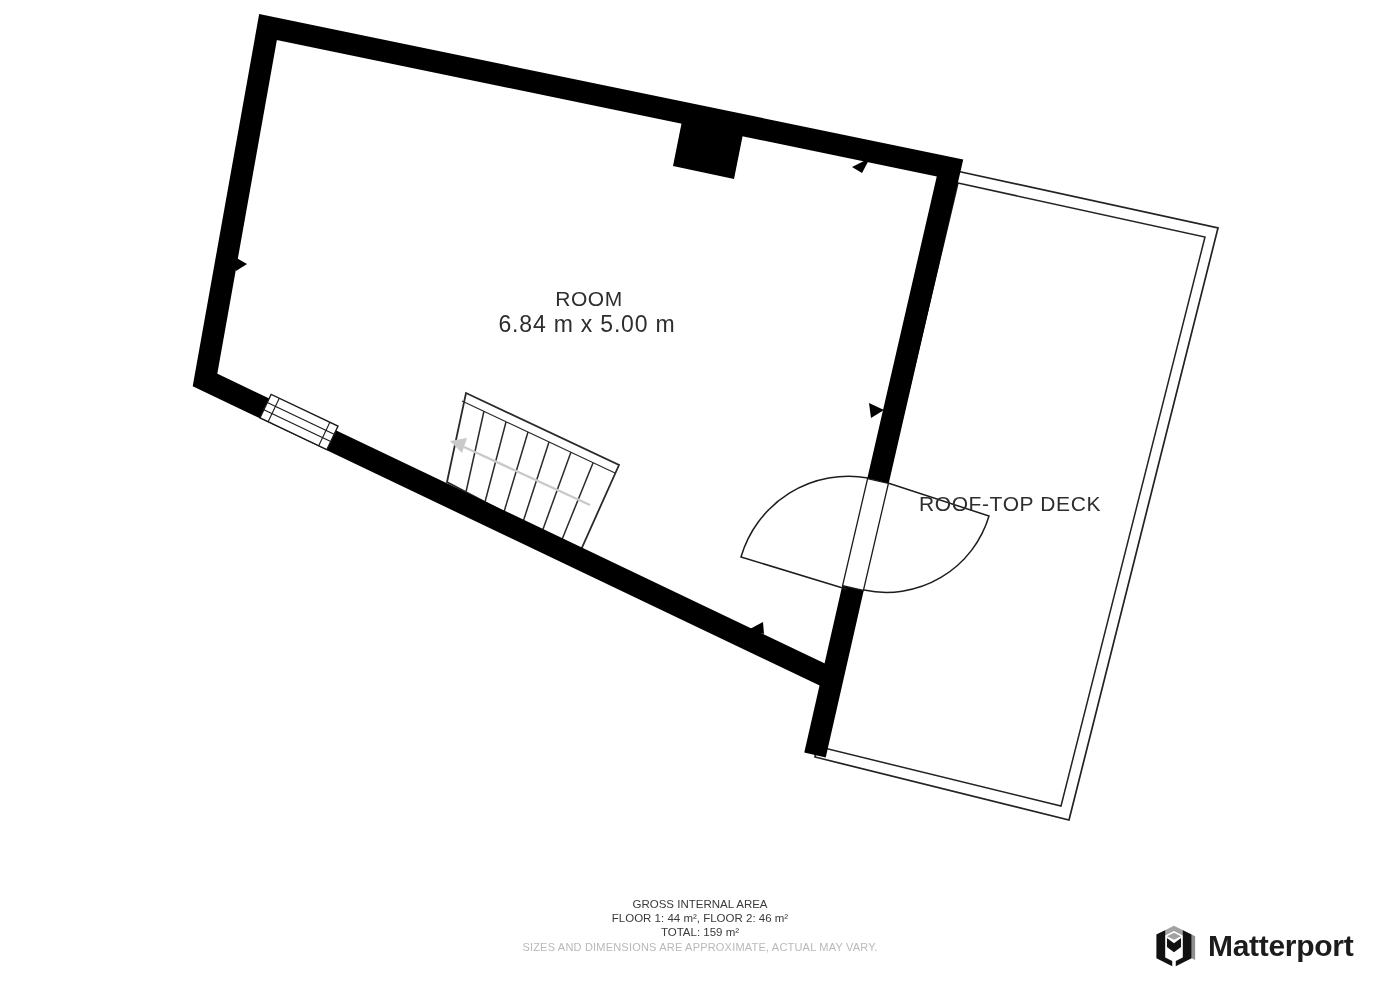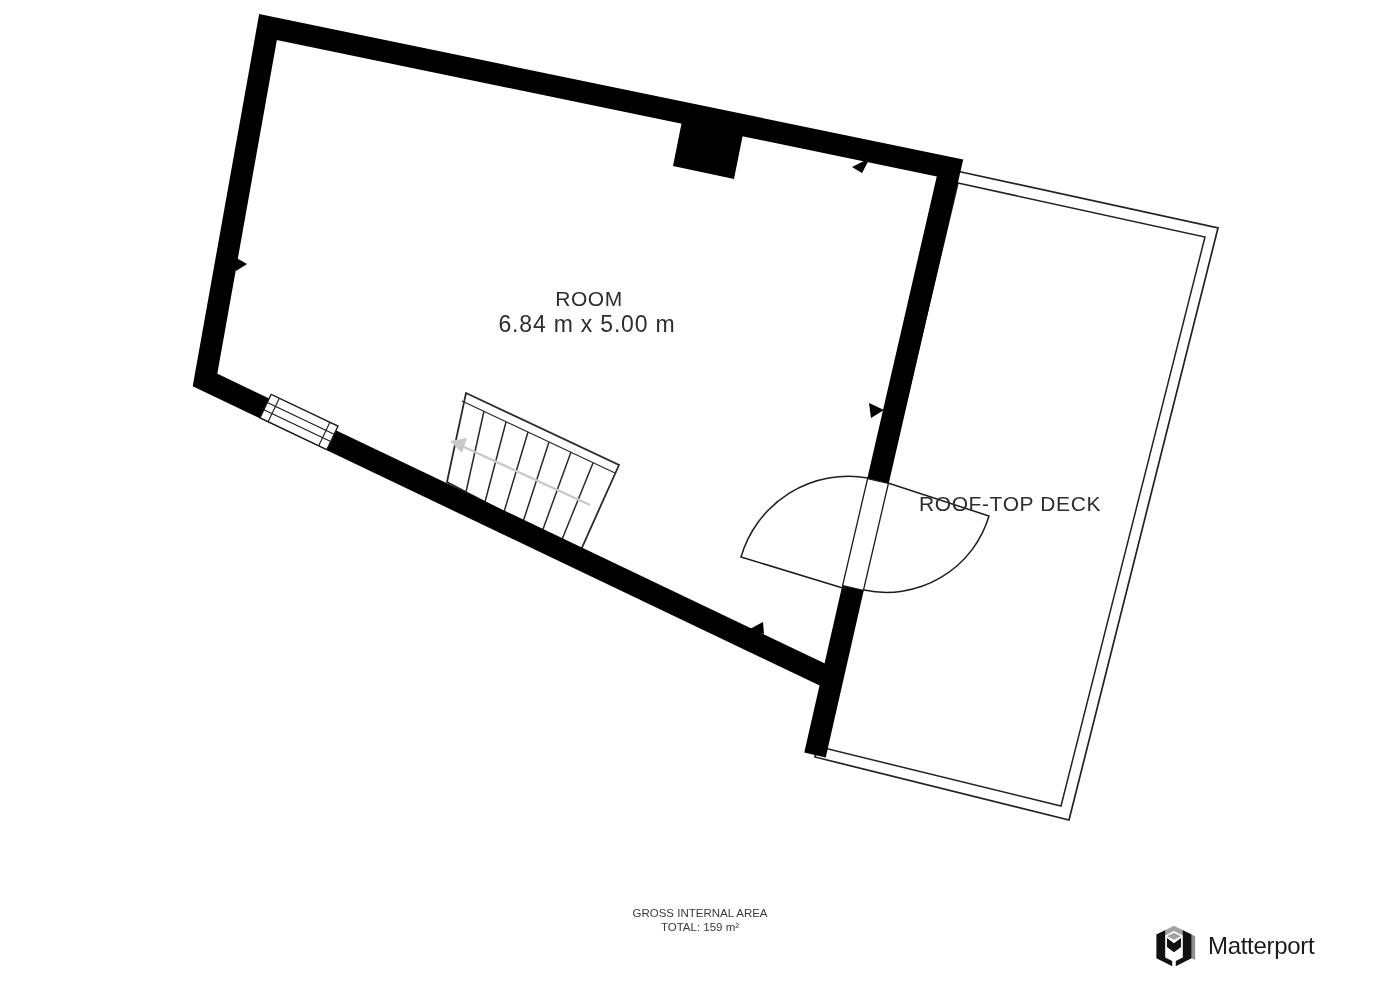--- a/index.html
+++ b/index.html
@@ -5,30 +5,30 @@
   html,body{margin:0;padding:0;}
   body{
     width:1400px;height:990px;position:relative;background:#ffffff;overflow:hidden;
     font-family:"Liberation Sans",sans-serif;
   }
   svg text{font-family:"Liberation Sans",sans-serif;}
   .plan-svg{position:absolute;left:0;top:0;}
   .plan-label{font-size:21px;letter-spacing:0.6px;}
   .plan-dims{font-size:23px;letter-spacing:0.8px;}
   .footer-block{
-    position:absolute;left:0;right:0;top:893px;margin:13px auto;width:620px;
+    position:absolute;left:0;right:0;top:893px;margin:4px auto;width:620px;
     text-align:center;color:#3a3a3a;font-size:11.5px;line-height:14px;
   }
   .footer-block .disclaimer{color:#b9b9b9;font-size:11px;margin-top:1px;letter-spacing:0.2px;}
   .floor-indicator{
     position:absolute;left:25px;top:948px;color:#9b9b9b;font-size:13.5px;letter-spacing:0.6px;margin-top:45px;
   }
   .logo{position:absolute;left:1150px;top:924px;display:flex;align-items:center;}
   .logo-text{
-    font-size:24px;font-weight:normal;color:#1c1c1e;letter-spacing:-0.3px;margin-left:10px;
+    font-size:30px;font-weight:bold;color:#1c1c1e;letter-spacing:-0.3px;margin-left:10px;
     line-height:44px;
   }
 </style>
 </head>
 <body>
 
 <svg class="plan-svg" width="1400" height="990" viewBox="0 0 1400 990">
 
   <polygon points="952,170 1218,228 1069,820 815,757" fill="none" stroke="#222222" stroke-width="1.7"></polygon>
   <polygon points="958,183 1205,237 1061,806 824,748" fill="none" stroke="#222222" stroke-width="1.5"></polygon>
@@ -70,21 +70,23 @@
   <polygon points="884,410 869,403 871,418" fill="#000000"></polygon>
   <polygon points="748,630 763,622 764,634" fill="#000000"></polygon>
 
   <text x="589" y="306" text-anchor="middle" class="plan-label" fill="#2e2e2e">ROOM</text>
   <text x="587" y="332" text-anchor="middle" class="plan-dims" fill="#2e2e2e">6.84 m x 5.00 m</text>
   <text x="1010" y="511" text-anchor="middle" class="plan-label" fill="#2e2e2e">ROOF-TOP DECK</text>
 </svg>
 
 <div class="footer-block">
   <div>GROSS INTERNAL AREA</div>
+  <div>FLOOR 1: 44 m², FLOOR 2: 46 m²</div>
   <div>TOTAL: 159 m²</div>
+  <div class="disclaimer">SIZES AND DIMENSIONS ARE APPROXIMATE, ACTUAL MAY VARY.</div>
 </div>
 
 <div class="floor-indicator">FLOOR 4</div>
 
 <div class="logo">
   <svg width="48" height="44" viewBox="0 0 48 50">
     <polygon points="24,2 44,12 38,15 24,8 10,15 4,12" fill="#a2a2a2"></polygon>
     <polygon points="44,12 48,14 48,41 44,39" fill="#8f8f8f"></polygon>
     <polygon points="24,10 32,14 24,18 16,14" fill="#a2a2a2"></polygon>
     <polygon points="4,12 14,7 14,38 22,42 22,48 4,39" fill="#111111"></polygon>

